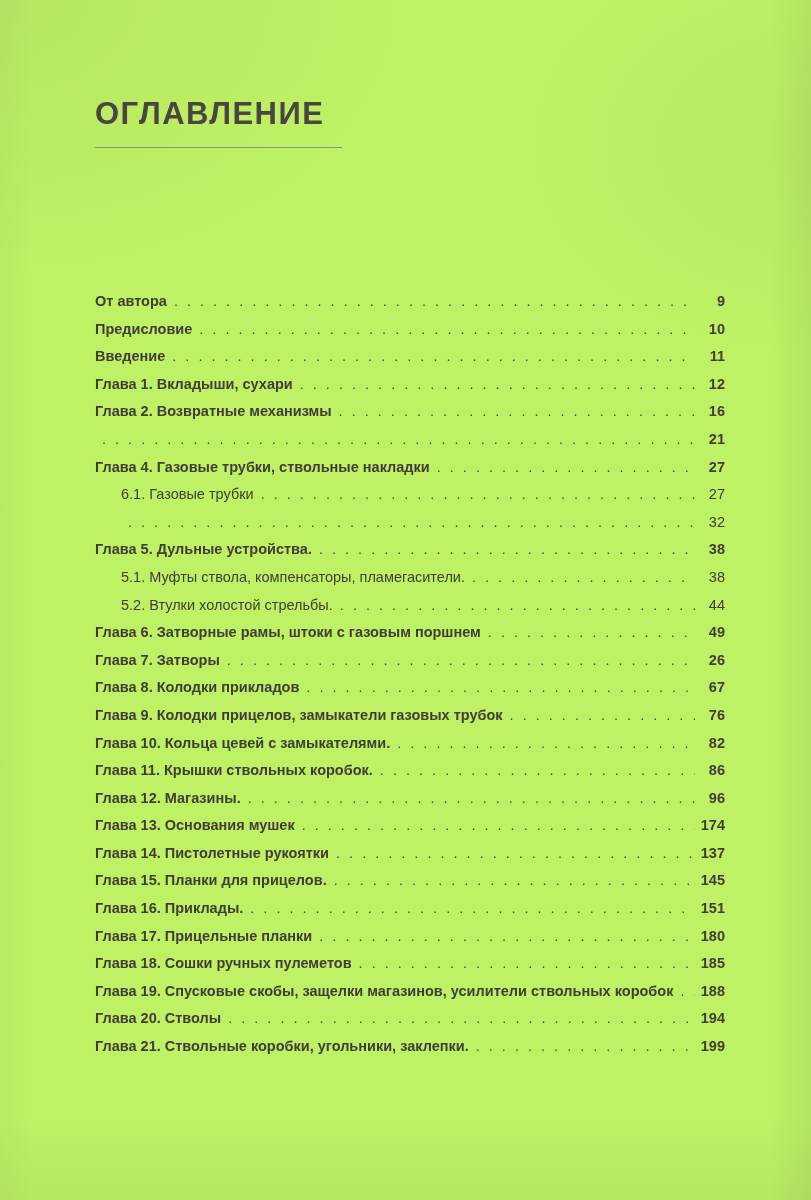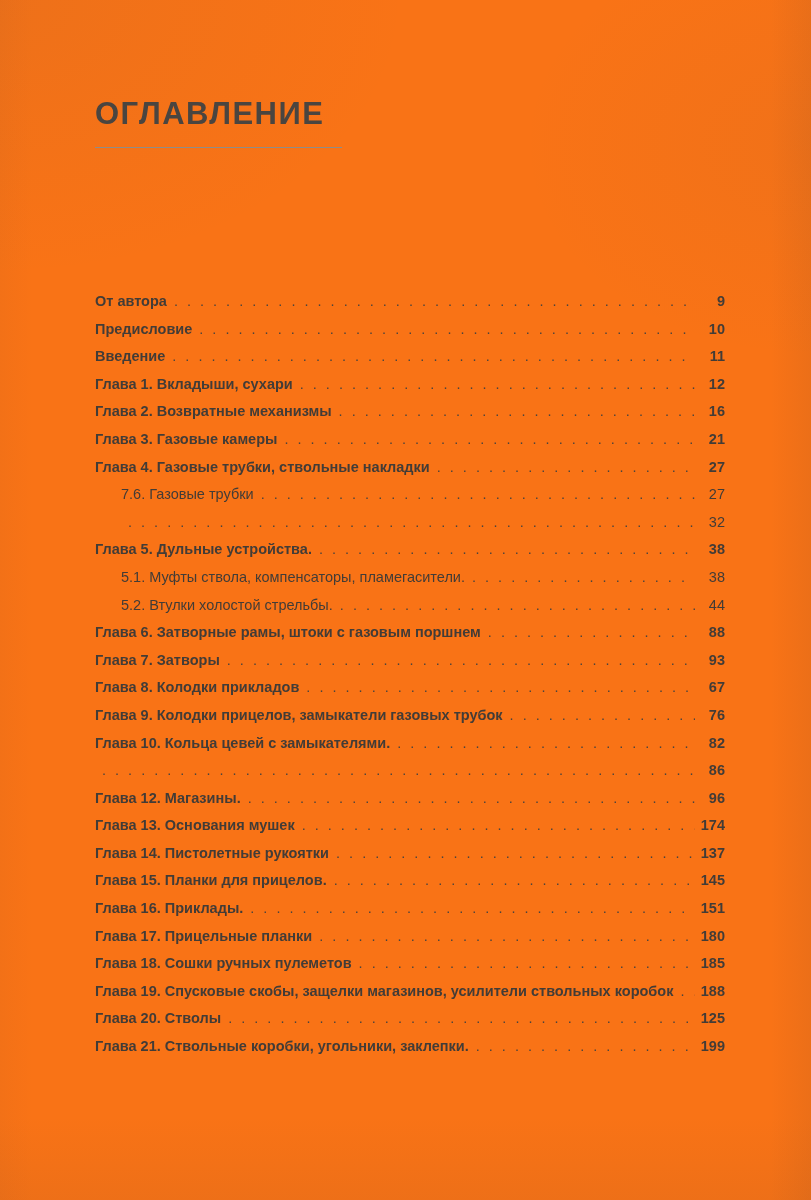--- a/index.html
+++ b/index.html
@@ -5,21 +5,21 @@
   * { margin: 0; padding: 0; box-sizing: border-box; }
   html, body { width: 811px; height: 1200px; }
   body {
     font-family: "Liberation Sans", "DejaVu Sans", sans-serif;
     background: #d8d6d2;
   }
   .page {
     position: relative;
     width: 811px;
     height: 1200px;
-    background: #f97316;
+    background: #bef264;
     overflow: hidden;
   }
   .page-shading {
     position: absolute;
     inset: 0;
     pointer-events: none;
     background:
       radial-gradient(120% 55% at 0% 0%, rgba(90,80,70,0.07), transparent 42%),
       radial-gradient(80% 40% at 100% 12%, rgba(90,80,70,0.05), transparent 45%),
       linear-gradient(to left, rgba(60,55,50,0.07), transparent 5%),
@@ -111,31 +111,30 @@
     <span class="toc-label">Глава 1. Вкладыши, сухари</span>
     <span class="toc-leader" aria-hidden="true">.&nbsp;.&nbsp;.&nbsp;.&nbsp;.&nbsp;.&nbsp;.&nbsp;.&nbsp;.&nbsp;.&nbsp;.&nbsp;.&nbsp;.&nbsp;.&nbsp;.&nbsp;.&nbsp;.&nbsp;.&nbsp;.&nbsp;.&nbsp;.&nbsp;.&nbsp;.&nbsp;.&nbsp;.&nbsp;.&nbsp;.&nbsp;.&nbsp;.&nbsp;.&nbsp;.&nbsp;.&nbsp;.&nbsp;.&nbsp;.&nbsp;.&nbsp;.&nbsp;.&nbsp;.&nbsp;.&nbsp;.&nbsp;.&nbsp;.&nbsp;.&nbsp;.&nbsp;.&nbsp;.&nbsp;.&nbsp;.&nbsp;.&nbsp;.&nbsp;.&nbsp;.&nbsp;.&nbsp;.&nbsp;.&nbsp;.&nbsp;.&nbsp;.&nbsp;.&nbsp;.&nbsp;.&nbsp;.&nbsp;.&nbsp;.&nbsp;.&nbsp;.&nbsp;.&nbsp;.&nbsp;.&nbsp;.&nbsp;.&nbsp;.&nbsp;.&nbsp;.&nbsp;.&nbsp;.&nbsp;.&nbsp;.&nbsp;.&nbsp;.&nbsp;.&nbsp;.&nbsp;.&nbsp;.&nbsp;.&nbsp;.&nbsp;.&nbsp;.&nbsp;.&nbsp;.&nbsp;.&nbsp;.&nbsp;.&nbsp;.&nbsp;.&nbsp;.&nbsp;.&nbsp;.&nbsp;.&nbsp;</span>
     <span class="toc-page">12</span>
   </div>
         <div class="toc-row">
     <span class="toc-label">Глава 2. Возвратные механизмы</span>
     <span class="toc-leader" aria-hidden="true">.&nbsp;.&nbsp;.&nbsp;.&nbsp;.&nbsp;.&nbsp;.&nbsp;.&nbsp;.&nbsp;.&nbsp;.&nbsp;.&nbsp;.&nbsp;.&nbsp;.&nbsp;.&nbsp;.&nbsp;.&nbsp;.&nbsp;.&nbsp;.&nbsp;.&nbsp;.&nbsp;.&nbsp;.&nbsp;.&nbsp;.&nbsp;.&nbsp;.&nbsp;.&nbsp;.&nbsp;.&nbsp;.&nbsp;.&nbsp;.&nbsp;.&nbsp;.&nbsp;.&nbsp;.&nbsp;.&nbsp;.&nbsp;.&nbsp;.&nbsp;.&nbsp;.&nbsp;.&nbsp;.&nbsp;.&nbsp;.&nbsp;.&nbsp;.&nbsp;.&nbsp;.&nbsp;.&nbsp;.&nbsp;.&nbsp;.&nbsp;.&nbsp;.&nbsp;.&nbsp;.&nbsp;.&nbsp;.&nbsp;.&nbsp;.&nbsp;.&nbsp;.&nbsp;.&nbsp;.&nbsp;.&nbsp;.&nbsp;.&nbsp;.&nbsp;.&nbsp;.&nbsp;.&nbsp;.&nbsp;.&nbsp;.&nbsp;.&nbsp;.&nbsp;.&nbsp;.&nbsp;.&nbsp;.&nbsp;.&nbsp;.&nbsp;.&nbsp;.&nbsp;.&nbsp;.&nbsp;.&nbsp;.&nbsp;.&nbsp;.&nbsp;.&nbsp;.&nbsp;.&nbsp;.&nbsp;.&nbsp;</span>
     <span class="toc-page">16</span>
   </div>
         <div class="toc-row">
-    <span class="toc-label">Глава 3. Газовые камеры</span>
     <span class="toc-leader" aria-hidden="true">.&nbsp;.&nbsp;.&nbsp;.&nbsp;.&nbsp;.&nbsp;.&nbsp;.&nbsp;.&nbsp;.&nbsp;.&nbsp;.&nbsp;.&nbsp;.&nbsp;.&nbsp;.&nbsp;.&nbsp;.&nbsp;.&nbsp;.&nbsp;.&nbsp;.&nbsp;.&nbsp;.&nbsp;.&nbsp;.&nbsp;.&nbsp;.&nbsp;.&nbsp;.&nbsp;.&nbsp;.&nbsp;.&nbsp;.&nbsp;.&nbsp;.&nbsp;.&nbsp;.&nbsp;.&nbsp;.&nbsp;.&nbsp;.&nbsp;.&nbsp;.&nbsp;.&nbsp;.&nbsp;.&nbsp;.&nbsp;.&nbsp;.&nbsp;.&nbsp;.&nbsp;.&nbsp;.&nbsp;.&nbsp;.&nbsp;.&nbsp;.&nbsp;.&nbsp;.&nbsp;.&nbsp;.&nbsp;.&nbsp;.&nbsp;.&nbsp;.&nbsp;.&nbsp;.&nbsp;.&nbsp;.&nbsp;.&nbsp;.&nbsp;.&nbsp;.&nbsp;.&nbsp;.&nbsp;.&nbsp;.&nbsp;.&nbsp;.&nbsp;.&nbsp;.&nbsp;.&nbsp;.&nbsp;.&nbsp;.&nbsp;.&nbsp;.&nbsp;.&nbsp;.&nbsp;.&nbsp;.&nbsp;.&nbsp;.&nbsp;.&nbsp;.&nbsp;.&nbsp;.&nbsp;.&nbsp;.&nbsp;</span>
     <span class="toc-page">21</span>
   </div>
         <div class="toc-row">
     <span class="toc-label">Глава 4. Газовые трубки, ствольные накладки</span>
     <span class="toc-leader" aria-hidden="true">.&nbsp;.&nbsp;.&nbsp;.&nbsp;.&nbsp;.&nbsp;.&nbsp;.&nbsp;.&nbsp;.&nbsp;.&nbsp;.&nbsp;.&nbsp;.&nbsp;.&nbsp;.&nbsp;.&nbsp;.&nbsp;.&nbsp;.&nbsp;.&nbsp;.&nbsp;.&nbsp;.&nbsp;.&nbsp;.&nbsp;.&nbsp;.&nbsp;.&nbsp;.&nbsp;.&nbsp;.&nbsp;.&nbsp;.&nbsp;.&nbsp;.&nbsp;.&nbsp;.&nbsp;.&nbsp;.&nbsp;.&nbsp;.&nbsp;.&nbsp;.&nbsp;.&nbsp;.&nbsp;.&nbsp;.&nbsp;.&nbsp;.&nbsp;.&nbsp;.&nbsp;.&nbsp;.&nbsp;.&nbsp;.&nbsp;.&nbsp;.&nbsp;.&nbsp;.&nbsp;.&nbsp;.&nbsp;.&nbsp;.&nbsp;.&nbsp;.&nbsp;.&nbsp;.&nbsp;.&nbsp;.&nbsp;.&nbsp;.&nbsp;.&nbsp;.&nbsp;.&nbsp;.&nbsp;.&nbsp;.&nbsp;.&nbsp;.&nbsp;.&nbsp;.&nbsp;.&nbsp;.&nbsp;.&nbsp;.&nbsp;.&nbsp;.&nbsp;.&nbsp;.&nbsp;.&nbsp;.&nbsp;.&nbsp;.&nbsp;.&nbsp;.&nbsp;.&nbsp;.&nbsp;.&nbsp;.&nbsp;</span>
     <span class="toc-page">27</span>
   </div>
         <div class="toc-row sub">
-    <span class="toc-label">7.6. Газовые трубки</span>
+    <span class="toc-label">6.1. Газовые трубки</span>
     <span class="toc-leader" aria-hidden="true">.&nbsp;.&nbsp;.&nbsp;.&nbsp;.&nbsp;.&nbsp;.&nbsp;.&nbsp;.&nbsp;.&nbsp;.&nbsp;.&nbsp;.&nbsp;.&nbsp;.&nbsp;.&nbsp;.&nbsp;.&nbsp;.&nbsp;.&nbsp;.&nbsp;.&nbsp;.&nbsp;.&nbsp;.&nbsp;.&nbsp;.&nbsp;.&nbsp;.&nbsp;.&nbsp;.&nbsp;.&nbsp;.&nbsp;.&nbsp;.&nbsp;.&nbsp;.&nbsp;.&nbsp;.&nbsp;.&nbsp;.&nbsp;.&nbsp;.&nbsp;.&nbsp;.&nbsp;.&nbsp;.&nbsp;.&nbsp;.&nbsp;.&nbsp;.&nbsp;.&nbsp;.&nbsp;.&nbsp;.&nbsp;.&nbsp;.&nbsp;.&nbsp;.&nbsp;.&nbsp;.&nbsp;.&nbsp;.&nbsp;.&nbsp;.&nbsp;.&nbsp;.&nbsp;.&nbsp;.&nbsp;.&nbsp;.&nbsp;.&nbsp;.&nbsp;.&nbsp;.&nbsp;.&nbsp;.&nbsp;.&nbsp;.&nbsp;.&nbsp;.&nbsp;.&nbsp;.&nbsp;.&nbsp;.&nbsp;.&nbsp;.&nbsp;.&nbsp;.&nbsp;.&nbsp;.&nbsp;.&nbsp;.&nbsp;.&nbsp;.&nbsp;.&nbsp;.&nbsp;.&nbsp;.&nbsp;.&nbsp;</span>
     <span class="toc-page">27</span>
   </div>
         <div class="toc-row sub">
     <span class="toc-leader" aria-hidden="true">.&nbsp;.&nbsp;.&nbsp;.&nbsp;.&nbsp;.&nbsp;.&nbsp;.&nbsp;.&nbsp;.&nbsp;.&nbsp;.&nbsp;.&nbsp;.&nbsp;.&nbsp;.&nbsp;.&nbsp;.&nbsp;.&nbsp;.&nbsp;.&nbsp;.&nbsp;.&nbsp;.&nbsp;.&nbsp;.&nbsp;.&nbsp;.&nbsp;.&nbsp;.&nbsp;.&nbsp;.&nbsp;.&nbsp;.&nbsp;.&nbsp;.&nbsp;.&nbsp;.&nbsp;.&nbsp;.&nbsp;.&nbsp;.&nbsp;.&nbsp;.&nbsp;.&nbsp;.&nbsp;.&nbsp;.&nbsp;.&nbsp;.&nbsp;.&nbsp;.&nbsp;.&nbsp;.&nbsp;.&nbsp;.&nbsp;.&nbsp;.&nbsp;.&nbsp;.&nbsp;.&nbsp;.&nbsp;.&nbsp;.&nbsp;.&nbsp;.&nbsp;.&nbsp;.&nbsp;.&nbsp;.&nbsp;.&nbsp;.&nbsp;.&nbsp;.&nbsp;.&nbsp;.&nbsp;.&nbsp;.&nbsp;.&nbsp;.&nbsp;.&nbsp;.&nbsp;.&nbsp;.&nbsp;.&nbsp;.&nbsp;.&nbsp;.&nbsp;.&nbsp;.&nbsp;.&nbsp;.&nbsp;.&nbsp;.&nbsp;.&nbsp;.&nbsp;.&nbsp;.&nbsp;.&nbsp;.&nbsp;</span>
     <span class="toc-page">32</span>
   </div>
         <div class="toc-row">
     <span class="toc-label">Глава 5. Дульные устройства.</span>
     <span class="toc-leader" aria-hidden="true">.&nbsp;.&nbsp;.&nbsp;.&nbsp;.&nbsp;.&nbsp;.&nbsp;.&nbsp;.&nbsp;.&nbsp;.&nbsp;.&nbsp;.&nbsp;.&nbsp;.&nbsp;.&nbsp;.&nbsp;.&nbsp;.&nbsp;.&nbsp;.&nbsp;.&nbsp;.&nbsp;.&nbsp;.&nbsp;.&nbsp;.&nbsp;.&nbsp;.&nbsp;.&nbsp;.&nbsp;.&nbsp;.&nbsp;.&nbsp;.&nbsp;.&nbsp;.&nbsp;.&nbsp;.&nbsp;.&nbsp;.&nbsp;.&nbsp;.&nbsp;.&nbsp;.&nbsp;.&nbsp;.&nbsp;.&nbsp;.&nbsp;.&nbsp;.&nbsp;.&nbsp;.&nbsp;.&nbsp;.&nbsp;.&nbsp;.&nbsp;.&nbsp;.&nbsp;.&nbsp;.&nbsp;.&nbsp;.&nbsp;.&nbsp;.&nbsp;.&nbsp;.&nbsp;.&nbsp;.&nbsp;.&nbsp;.&nbsp;.&nbsp;.&nbsp;.&nbsp;.&nbsp;.&nbsp;.&nbsp;.&nbsp;.&nbsp;.&nbsp;.&nbsp;.&nbsp;.&nbsp;.&nbsp;.&nbsp;.&nbsp;.&nbsp;.&nbsp;.&nbsp;.&nbsp;.&nbsp;.&nbsp;.&nbsp;.&nbsp;.&nbsp;.&nbsp;.&nbsp;.&nbsp;.&nbsp;.&nbsp;</span>
@@ -147,43 +146,44 @@
     <span class="toc-page">38</span>
   </div>
         <div class="toc-row sub">
     <span class="toc-label">5.2. Втулки холостой стрельбы.</span>
     <span class="toc-leader" aria-hidden="true">.&nbsp;.&nbsp;.&nbsp;.&nbsp;.&nbsp;.&nbsp;.&nbsp;.&nbsp;.&nbsp;.&nbsp;.&nbsp;.&nbsp;.&nbsp;.&nbsp;.&nbsp;.&nbsp;.&nbsp;.&nbsp;.&nbsp;.&nbsp;.&nbsp;.&nbsp;.&nbsp;.&nbsp;.&nbsp;.&nbsp;.&nbsp;.&nbsp;.&nbsp;.&nbsp;.&nbsp;.&nbsp;.&nbsp;.&nbsp;.&nbsp;.&nbsp;.&nbsp;.&nbsp;.&nbsp;.&nbsp;.&nbsp;.&nbsp;.&nbsp;.&nbsp;.&nbsp;.&nbsp;.&nbsp;.&nbsp;.&nbsp;.&nbsp;.&nbsp;.&nbsp;.&nbsp;.&nbsp;.&nbsp;.&nbsp;.&nbsp;.&nbsp;.&nbsp;.&nbsp;.&nbsp;.&nbsp;.&nbsp;.&nbsp;.&nbsp;.&nbsp;.&nbsp;.&nbsp;.&nbsp;.&nbsp;.&nbsp;.&nbsp;.&nbsp;.&nbsp;.&nbsp;.&nbsp;.&nbsp;.&nbsp;.&nbsp;.&nbsp;.&nbsp;.&nbsp;.&nbsp;.&nbsp;.&nbsp;.&nbsp;.&nbsp;.&nbsp;.&nbsp;.&nbsp;.&nbsp;.&nbsp;.&nbsp;.&nbsp;.&nbsp;.&nbsp;.&nbsp;.&nbsp;.&nbsp;.&nbsp;</span>
     <span class="toc-page">44</span>
   </div>
         <div class="toc-row">
     <span class="toc-label">Глава 6. Затворные рамы, штоки с газовым поршнем</span>
     <span class="toc-leader" aria-hidden="true">.&nbsp;.&nbsp;.&nbsp;.&nbsp;.&nbsp;.&nbsp;.&nbsp;.&nbsp;.&nbsp;.&nbsp;.&nbsp;.&nbsp;.&nbsp;.&nbsp;.&nbsp;.&nbsp;.&nbsp;.&nbsp;.&nbsp;.&nbsp;.&nbsp;.&nbsp;.&nbsp;.&nbsp;.&nbsp;.&nbsp;.&nbsp;.&nbsp;.&nbsp;.&nbsp;.&nbsp;.&nbsp;.&nbsp;.&nbsp;.&nbsp;.&nbsp;.&nbsp;.&nbsp;.&nbsp;.&nbsp;.&nbsp;.&nbsp;.&nbsp;.&nbsp;.&nbsp;.&nbsp;.&nbsp;.&nbsp;.&nbsp;.&nbsp;.&nbsp;.&nbsp;.&nbsp;.&nbsp;.&nbsp;.&nbsp;.&nbsp;.&nbsp;.&nbsp;.&nbsp;.&nbsp;.&nbsp;.&nbsp;.&nbsp;.&nbsp;.&nbsp;.&nbsp;.&nbsp;.&nbsp;.&nbsp;.&nbsp;.&nbsp;.&nbsp;.&nbsp;.&nbsp;.&nbsp;.&nbsp;.&nbsp;.&nbsp;.&nbsp;.&nbsp;.&nbsp;.&nbsp;.&nbsp;.&nbsp;.&nbsp;.&nbsp;.&nbsp;.&nbsp;.&nbsp;.&nbsp;.&nbsp;.&nbsp;.&nbsp;.&nbsp;.&nbsp;.&nbsp;.&nbsp;.&nbsp;.&nbsp;</span>
-    <span class="toc-page">88</span>
+    <span class="toc-page">49</span>
   </div>
         <div class="toc-row">
     <span class="toc-label">Глава 7. Затворы</span>
     <span class="toc-leader" aria-hidden="true">.&nbsp;.&nbsp;.&nbsp;.&nbsp;.&nbsp;.&nbsp;.&nbsp;.&nbsp;.&nbsp;.&nbsp;.&nbsp;.&nbsp;.&nbsp;.&nbsp;.&nbsp;.&nbsp;.&nbsp;.&nbsp;.&nbsp;.&nbsp;.&nbsp;.&nbsp;.&nbsp;.&nbsp;.&nbsp;.&nbsp;.&nbsp;.&nbsp;.&nbsp;.&nbsp;.&nbsp;.&nbsp;.&nbsp;.&nbsp;.&nbsp;.&nbsp;.&nbsp;.&nbsp;.&nbsp;.&nbsp;.&nbsp;.&nbsp;.&nbsp;.&nbsp;.&nbsp;.&nbsp;.&nbsp;.&nbsp;.&nbsp;.&nbsp;.&nbsp;.&nbsp;.&nbsp;.&nbsp;.&nbsp;.&nbsp;.&nbsp;.&nbsp;.&nbsp;.&nbsp;.&nbsp;.&nbsp;.&nbsp;.&nbsp;.&nbsp;.&nbsp;.&nbsp;.&nbsp;.&nbsp;.&nbsp;.&nbsp;.&nbsp;.&nbsp;.&nbsp;.&nbsp;.&nbsp;.&nbsp;.&nbsp;.&nbsp;.&nbsp;.&nbsp;.&nbsp;.&nbsp;.&nbsp;.&nbsp;.&nbsp;.&nbsp;.&nbsp;.&nbsp;.&nbsp;.&nbsp;.&nbsp;.&nbsp;.&nbsp;.&nbsp;.&nbsp;.&nbsp;.&nbsp;.&nbsp;.&nbsp;</span>
-    <span class="toc-page">93</span>
+    <span class="toc-page">26</span>
   </div>
         <div class="toc-row">
     <span class="toc-label">Глава 8. Колодки прикладов</span>
     <span class="toc-leader" aria-hidden="true">.&nbsp;.&nbsp;.&nbsp;.&nbsp;.&nbsp;.&nbsp;.&nbsp;.&nbsp;.&nbsp;.&nbsp;.&nbsp;.&nbsp;.&nbsp;.&nbsp;.&nbsp;.&nbsp;.&nbsp;.&nbsp;.&nbsp;.&nbsp;.&nbsp;.&nbsp;.&nbsp;.&nbsp;.&nbsp;.&nbsp;.&nbsp;.&nbsp;.&nbsp;.&nbsp;.&nbsp;.&nbsp;.&nbsp;.&nbsp;.&nbsp;.&nbsp;.&nbsp;.&nbsp;.&nbsp;.&nbsp;.&nbsp;.&nbsp;.&nbsp;.&nbsp;.&nbsp;.&nbsp;.&nbsp;.&nbsp;.&nbsp;.&nbsp;.&nbsp;.&nbsp;.&nbsp;.&nbsp;.&nbsp;.&nbsp;.&nbsp;.&nbsp;.&nbsp;.&nbsp;.&nbsp;.&nbsp;.&nbsp;.&nbsp;.&nbsp;.&nbsp;.&nbsp;.&nbsp;.&nbsp;.&nbsp;.&nbsp;.&nbsp;.&nbsp;.&nbsp;.&nbsp;.&nbsp;.&nbsp;.&nbsp;.&nbsp;.&nbsp;.&nbsp;.&nbsp;.&nbsp;.&nbsp;.&nbsp;.&nbsp;.&nbsp;.&nbsp;.&nbsp;.&nbsp;.&nbsp;.&nbsp;.&nbsp;.&nbsp;.&nbsp;.&nbsp;.&nbsp;.&nbsp;.&nbsp;.&nbsp;</span>
     <span class="toc-page">67</span>
   </div>
         <div class="toc-row">
     <span class="toc-label">Глава 9. Колодки прицелов, замыкатели газовых трубок</span>
     <span class="toc-leader" aria-hidden="true">.&nbsp;.&nbsp;.&nbsp;.&nbsp;.&nbsp;.&nbsp;.&nbsp;.&nbsp;.&nbsp;.&nbsp;.&nbsp;.&nbsp;.&nbsp;.&nbsp;.&nbsp;.&nbsp;.&nbsp;.&nbsp;.&nbsp;.&nbsp;.&nbsp;.&nbsp;.&nbsp;.&nbsp;.&nbsp;.&nbsp;.&nbsp;.&nbsp;.&nbsp;.&nbsp;.&nbsp;.&nbsp;.&nbsp;.&nbsp;.&nbsp;.&nbsp;.&nbsp;.&nbsp;.&nbsp;.&nbsp;.&nbsp;.&nbsp;.&nbsp;.&nbsp;.&nbsp;.&nbsp;.&nbsp;.&nbsp;.&nbsp;.&nbsp;.&nbsp;.&nbsp;.&nbsp;.&nbsp;.&nbsp;.&nbsp;.&nbsp;.&nbsp;.&nbsp;.&nbsp;.&nbsp;.&nbsp;.&nbsp;.&nbsp;.&nbsp;.&nbsp;.&nbsp;.&nbsp;.&nbsp;.&nbsp;.&nbsp;.&nbsp;.&nbsp;.&nbsp;.&nbsp;.&nbsp;.&nbsp;.&nbsp;.&nbsp;.&nbsp;.&nbsp;.&nbsp;.&nbsp;.&nbsp;.&nbsp;.&nbsp;.&nbsp;.&nbsp;.&nbsp;.&nbsp;.&nbsp;.&nbsp;.&nbsp;.&nbsp;.&nbsp;.&nbsp;.&nbsp;.&nbsp;.&nbsp;.&nbsp;</span>
     <span class="toc-page">76</span>
   </div>
         <div class="toc-row">
     <span class="toc-label">Глава 10. Кольца цевей с замыкателями.</span>
     <span class="toc-leader" aria-hidden="true">.&nbsp;.&nbsp;.&nbsp;.&nbsp;.&nbsp;.&nbsp;.&nbsp;.&nbsp;.&nbsp;.&nbsp;.&nbsp;.&nbsp;.&nbsp;.&nbsp;.&nbsp;.&nbsp;.&nbsp;.&nbsp;.&nbsp;.&nbsp;.&nbsp;.&nbsp;.&nbsp;.&nbsp;.&nbsp;.&nbsp;.&nbsp;.&nbsp;.&nbsp;.&nbsp;.&nbsp;.&nbsp;.&nbsp;.&nbsp;.&nbsp;.&nbsp;.&nbsp;.&nbsp;.&nbsp;.&nbsp;.&nbsp;.&nbsp;.&nbsp;.&nbsp;.&nbsp;.&nbsp;.&nbsp;.&nbsp;.&nbsp;.&nbsp;.&nbsp;.&nbsp;.&nbsp;.&nbsp;.&nbsp;.&nbsp;.&nbsp;.&nbsp;.&nbsp;.&nbsp;.&nbsp;.&nbsp;.&nbsp;.&nbsp;.&nbsp;.&nbsp;.&nbsp;.&nbsp;.&nbsp;.&nbsp;.&nbsp;.&nbsp;.&nbsp;.&nbsp;.&nbsp;.&nbsp;.&nbsp;.&nbsp;.&nbsp;.&nbsp;.&nbsp;.&nbsp;.&nbsp;.&nbsp;.&nbsp;.&nbsp;.&nbsp;.&nbsp;.&nbsp;.&nbsp;.&nbsp;.&nbsp;.&nbsp;.&nbsp;.&nbsp;.&nbsp;.&nbsp;.&nbsp;.&nbsp;.&nbsp;</span>
     <span class="toc-page">82</span>
   </div>
         <div class="toc-row">
+    <span class="toc-label">Глава 11. Крышки ствольных коробок.</span>
     <span class="toc-leader" aria-hidden="true">.&nbsp;.&nbsp;.&nbsp;.&nbsp;.&nbsp;.&nbsp;.&nbsp;.&nbsp;.&nbsp;.&nbsp;.&nbsp;.&nbsp;.&nbsp;.&nbsp;.&nbsp;.&nbsp;.&nbsp;.&nbsp;.&nbsp;.&nbsp;.&nbsp;.&nbsp;.&nbsp;.&nbsp;.&nbsp;.&nbsp;.&nbsp;.&nbsp;.&nbsp;.&nbsp;.&nbsp;.&nbsp;.&nbsp;.&nbsp;.&nbsp;.&nbsp;.&nbsp;.&nbsp;.&nbsp;.&nbsp;.&nbsp;.&nbsp;.&nbsp;.&nbsp;.&nbsp;.&nbsp;.&nbsp;.&nbsp;.&nbsp;.&nbsp;.&nbsp;.&nbsp;.&nbsp;.&nbsp;.&nbsp;.&nbsp;.&nbsp;.&nbsp;.&nbsp;.&nbsp;.&nbsp;.&nbsp;.&nbsp;.&nbsp;.&nbsp;.&nbsp;.&nbsp;.&nbsp;.&nbsp;.&nbsp;.&nbsp;.&nbsp;.&nbsp;.&nbsp;.&nbsp;.&nbsp;.&nbsp;.&nbsp;.&nbsp;.&nbsp;.&nbsp;.&nbsp;.&nbsp;.&nbsp;.&nbsp;.&nbsp;.&nbsp;.&nbsp;.&nbsp;.&nbsp;.&nbsp;.&nbsp;.&nbsp;.&nbsp;.&nbsp;.&nbsp;.&nbsp;.&nbsp;.&nbsp;.&nbsp;</span>
     <span class="toc-page">86</span>
   </div>
         <div class="toc-row">
     <span class="toc-label">Глава 12. Магазины.</span>
     <span class="toc-leader" aria-hidden="true">.&nbsp;.&nbsp;.&nbsp;.&nbsp;.&nbsp;.&nbsp;.&nbsp;.&nbsp;.&nbsp;.&nbsp;.&nbsp;.&nbsp;.&nbsp;.&nbsp;.&nbsp;.&nbsp;.&nbsp;.&nbsp;.&nbsp;.&nbsp;.&nbsp;.&nbsp;.&nbsp;.&nbsp;.&nbsp;.&nbsp;.&nbsp;.&nbsp;.&nbsp;.&nbsp;.&nbsp;.&nbsp;.&nbsp;.&nbsp;.&nbsp;.&nbsp;.&nbsp;.&nbsp;.&nbsp;.&nbsp;.&nbsp;.&nbsp;.&nbsp;.&nbsp;.&nbsp;.&nbsp;.&nbsp;.&nbsp;.&nbsp;.&nbsp;.&nbsp;.&nbsp;.&nbsp;.&nbsp;.&nbsp;.&nbsp;.&nbsp;.&nbsp;.&nbsp;.&nbsp;.&nbsp;.&nbsp;.&nbsp;.&nbsp;.&nbsp;.&nbsp;.&nbsp;.&nbsp;.&nbsp;.&nbsp;.&nbsp;.&nbsp;.&nbsp;.&nbsp;.&nbsp;.&nbsp;.&nbsp;.&nbsp;.&nbsp;.&nbsp;.&nbsp;.&nbsp;.&nbsp;.&nbsp;.&nbsp;.&nbsp;.&nbsp;.&nbsp;.&nbsp;.&nbsp;.&nbsp;.&nbsp;.&nbsp;.&nbsp;.&nbsp;.&nbsp;.&nbsp;.&nbsp;.&nbsp;.&nbsp;</span>
     <span class="toc-page">96</span>
   </div>
         <div class="toc-row">
     <span class="toc-label">Глава 13. Основания мушек</span>
@@ -216,21 +216,21 @@
     <span class="toc-page">185</span>
   </div>
         <div class="toc-row">
     <span class="toc-label">Глава 19. Спусковые скобы, защелки магазинов, усилители ствольных коробок</span>
     <span class="toc-leader" aria-hidden="true">.&nbsp;.&nbsp;.&nbsp;.&nbsp;.&nbsp;.&nbsp;.&nbsp;.&nbsp;.&nbsp;.&nbsp;.&nbsp;.&nbsp;.&nbsp;.&nbsp;.&nbsp;.&nbsp;.&nbsp;.&nbsp;.&nbsp;.&nbsp;.&nbsp;.&nbsp;.&nbsp;.&nbsp;.&nbsp;.&nbsp;.&nbsp;.&nbsp;.&nbsp;.&nbsp;.&nbsp;.&nbsp;.&nbsp;.&nbsp;.&nbsp;.&nbsp;.&nbsp;.&nbsp;.&nbsp;.&nbsp;.&nbsp;.&nbsp;.&nbsp;.&nbsp;.&nbsp;.&nbsp;.&nbsp;.&nbsp;.&nbsp;.&nbsp;.&nbsp;.&nbsp;.&nbsp;.&nbsp;.&nbsp;.&nbsp;.&nbsp;.&nbsp;.&nbsp;.&nbsp;.&nbsp;.&nbsp;.&nbsp;.&nbsp;.&nbsp;.&nbsp;.&nbsp;.&nbsp;.&nbsp;.&nbsp;.&nbsp;.&nbsp;.&nbsp;.&nbsp;.&nbsp;.&nbsp;.&nbsp;.&nbsp;.&nbsp;.&nbsp;.&nbsp;.&nbsp;.&nbsp;.&nbsp;.&nbsp;.&nbsp;.&nbsp;.&nbsp;.&nbsp;.&nbsp;.&nbsp;.&nbsp;.&nbsp;.&nbsp;.&nbsp;.&nbsp;.&nbsp;.&nbsp;.&nbsp;.&nbsp;</span>
     <span class="toc-page">188</span>
   </div>
         <div class="toc-row">
     <span class="toc-label">Глава 20. Стволы</span>
     <span class="toc-leader" aria-hidden="true">.&nbsp;.&nbsp;.&nbsp;.&nbsp;.&nbsp;.&nbsp;.&nbsp;.&nbsp;.&nbsp;.&nbsp;.&nbsp;.&nbsp;.&nbsp;.&nbsp;.&nbsp;.&nbsp;.&nbsp;.&nbsp;.&nbsp;.&nbsp;.&nbsp;.&nbsp;.&nbsp;.&nbsp;.&nbsp;.&nbsp;.&nbsp;.&nbsp;.&nbsp;.&nbsp;.&nbsp;.&nbsp;.&nbsp;.&nbsp;.&nbsp;.&nbsp;.&nbsp;.&nbsp;.&nbsp;.&nbsp;.&nbsp;.&nbsp;.&nbsp;.&nbsp;.&nbsp;.&nbsp;.&nbsp;.&nbsp;.&nbsp;.&nbsp;.&nbsp;.&nbsp;.&nbsp;.&nbsp;.&nbsp;.&nbsp;.&nbsp;.&nbsp;.&nbsp;.&nbsp;.&nbsp;.&nbsp;.&nbsp;.&nbsp;.&nbsp;.&nbsp;.&nbsp;.&nbsp;.&nbsp;.&nbsp;.&nbsp;.&nbsp;.&nbsp;.&nbsp;.&nbsp;.&nbsp;.&nbsp;.&nbsp;.&nbsp;.&nbsp;.&nbsp;.&nbsp;.&nbsp;.&nbsp;.&nbsp;.&nbsp;.&nbsp;.&nbsp;.&nbsp;.&nbsp;.&nbsp;.&nbsp;.&nbsp;.&nbsp;.&nbsp;.&nbsp;.&nbsp;.&nbsp;.&nbsp;.&nbsp;</span>
-    <span class="toc-page">125</span>
+    <span class="toc-page">194</span>
   </div>
         <div class="toc-row">
     <span class="toc-label">Глава 21. Ствольные коробки, угольники, заклепки.</span>
     <span class="toc-leader" aria-hidden="true">.&nbsp;.&nbsp;.&nbsp;.&nbsp;.&nbsp;.&nbsp;.&nbsp;.&nbsp;.&nbsp;.&nbsp;.&nbsp;.&nbsp;.&nbsp;.&nbsp;.&nbsp;.&nbsp;.&nbsp;.&nbsp;.&nbsp;.&nbsp;.&nbsp;.&nbsp;.&nbsp;.&nbsp;.&nbsp;.&nbsp;.&nbsp;.&nbsp;.&nbsp;.&nbsp;.&nbsp;.&nbsp;.&nbsp;.&nbsp;.&nbsp;.&nbsp;.&nbsp;.&nbsp;.&nbsp;.&nbsp;.&nbsp;.&nbsp;.&nbsp;.&nbsp;.&nbsp;.&nbsp;.&nbsp;.&nbsp;.&nbsp;.&nbsp;.&nbsp;.&nbsp;.&nbsp;.&nbsp;.&nbsp;.&nbsp;.&nbsp;.&nbsp;.&nbsp;.&nbsp;.&nbsp;.&nbsp;.&nbsp;.&nbsp;.&nbsp;.&nbsp;.&nbsp;.&nbsp;.&nbsp;.&nbsp;.&nbsp;.&nbsp;.&nbsp;.&nbsp;.&nbsp;.&nbsp;.&nbsp;.&nbsp;.&nbsp;.&nbsp;.&nbsp;.&nbsp;.&nbsp;.&nbsp;.&nbsp;.&nbsp;.&nbsp;.&nbsp;.&nbsp;.&nbsp;.&nbsp;.&nbsp;.&nbsp;.&nbsp;.&nbsp;.&nbsp;.&nbsp;.&nbsp;.&nbsp;.&nbsp;</span>
     <span class="toc-page">199</span>
   </div>
       </div>
   </div>
 </div>
 

